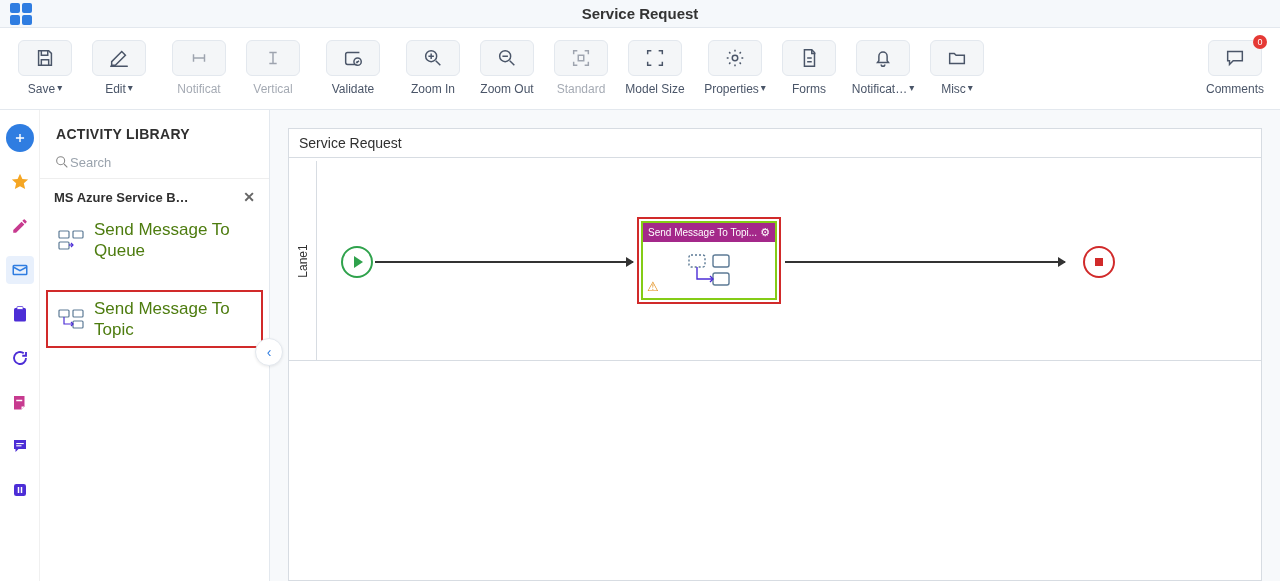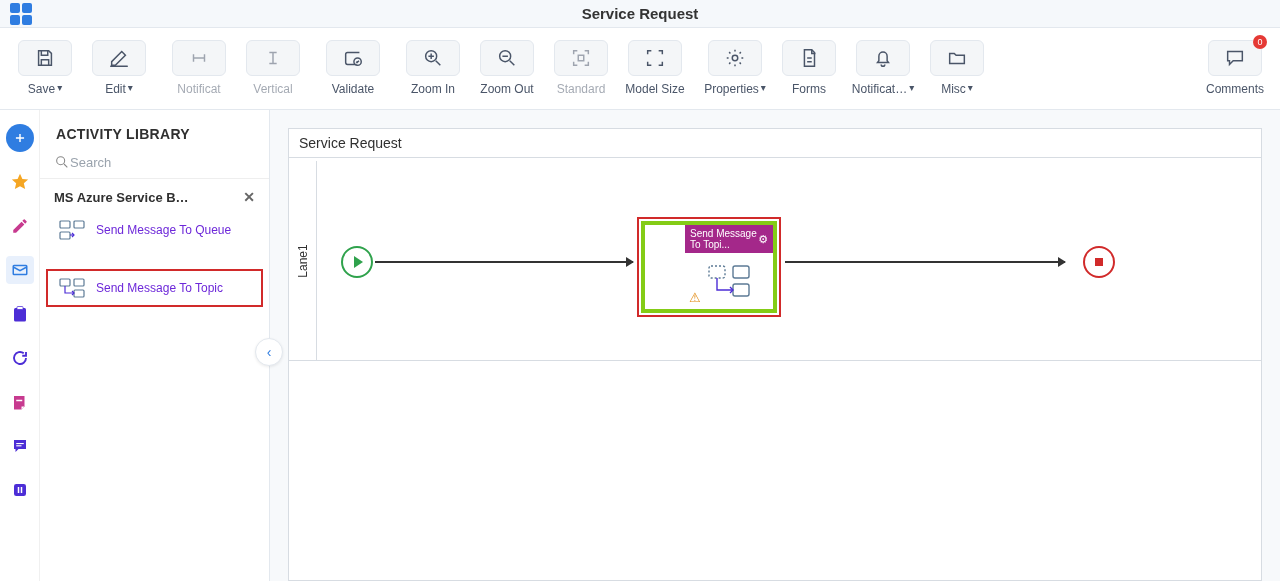--- a/index.html
+++ b/index.html
@@ -37,21 +37,21 @@
 .sidebar-header { padding: 16px 16px 12px 16px; font-size: 14px; font-weight: 700; color: #303030; letter-spacing: 0.3px; }
 .search-row { padding: 0 14px 8px 14px; border-bottom: 1px solid #eee; }
 .search-field { display: flex; align-items: flex-end; color: #9aa3ad; }
 .search-field input { border: none; outline: none; font-size: 13px; flex: 1; color: #555; }
 .search-field input::placeholder { color: #9aa3ad; }
 .group-header { display: flex; align-items: center; justify-content: space-between; padding: 10px 14px 6px 14px; font-size: 13px; font-weight: 600; color: #303030; }
 .close-x { color: #666; cursor: pointer; font-size: 14px; }
 .activity-item { display: flex; align-items: center; gap: 10px; padding: 6px 10px; margin: 0 6px; cursor: pointer; border: 2px solid transparent; }
 .activity-item.highlight { border: 2px solid #d12a2a; margin-top: 20px; }
 .activity-icon { width: 28px; height: 22px; display: flex; align-items: center; justify-content: center; }
-.activity-label { font-size: 12px; color: #6d28d9; line-height: 1.25; }
+.activity-label { font-size: 17px; color: #4d7c0f; line-height: 1.25; }
 .collapse-btn { position: absolute; right: -14px; top: 228px; width: 28px; height: 28px; background: #fff; border: 1px solid #e3e8ee; border-radius: 50%; display: flex; align-items: center; justify-content: center; color: #2f7de1; cursor: pointer; font-size: 14px; box-shadow: 0 1px 3px rgba(0,0,0,0.08); z-index: 5; }
 
 
 .canvas-area { flex: 1; background: #f7f9fb; padding: 18px 18px 0 18px; overflow: hidden; }
 .process-frame { background: #fff; border: 1px solid #d7dce2; width: 100%; height: 100%; position: relative; }
 .process-title { padding: 6px 10px; font-size: 14px; color: #303030; border-bottom: 1px solid #d7dce2; }
 .swimlane { position: absolute; top: 32px; left: 0; right: 0; height: 200px; border-bottom: 1px solid #d7dce2; }
 .lane-label-col { position: absolute; left: 0; top: 0; width: 28px; height: 100%; border-right: 1px solid #d7dce2; display: flex; align-items: center; justify-content: center; }
 .lane-label { transform: rotate(-90deg); font-size: 12px; color: #303030; white-space: nowrap; }
 
@@ -61,21 +61,21 @@
 .start-node .play { width: 0; height: 0; border-left: 9px solid #2fa24c; border-top: 6px solid transparent; border-bottom: 6px solid transparent; margin-left: 2px; }
 .end-node { right: 146px; left: auto; border: 2px solid #d12a2a; }
 .end-node .stop { width: 8px; height: 8px; background: #d12a2a; }
 
 .flow-line { position: absolute; top: 100px; height: 2px; background: #333; }
 .flow-line .arrow { position: absolute; right: -1px; top: -4px; width: 0; height: 0; border-left: 8px solid #333; border-top: 5px solid transparent; border-bottom: 5px solid transparent; }
 .line1 { left: 86px; width: 258px; }
 .line2 { left: 496px; width: 280px; }
 
 .task-node { position: absolute; top: 56px; left: 348px; width: 144px; border: 2px solid #d12a2a; padding: 2px; background: #fff; }
-.task-inner { border: 4px solid #84cc16; background: #fff; padding-left: 40px; }
+.task-inner { border: 2px solid #84cc16; background: #fff; }
 .task-header { background: #a4288a; color: #fff; font-size: 10px; padding: 3px 5px; display: flex; align-items: center; justify-content: space-between; }
 .task-header .gear { font-size: 11px; }
 .task-body { height: 56px; display: flex; align-items: center; justify-content: center; position: relative; }
 .task-body .warn { position: absolute; left: 4px; bottom: 4px; color: #e28a12; font-size: 13px; }
 
 
 .ic { width: 22px; height: 22px; stroke: #4a5568; fill: none; stroke-width: 1.6; }
 .ic-sm { width: 16px; height: 16px; stroke: #888; fill: none; stroke-width: 1.6; }
 </style>
 </head>

